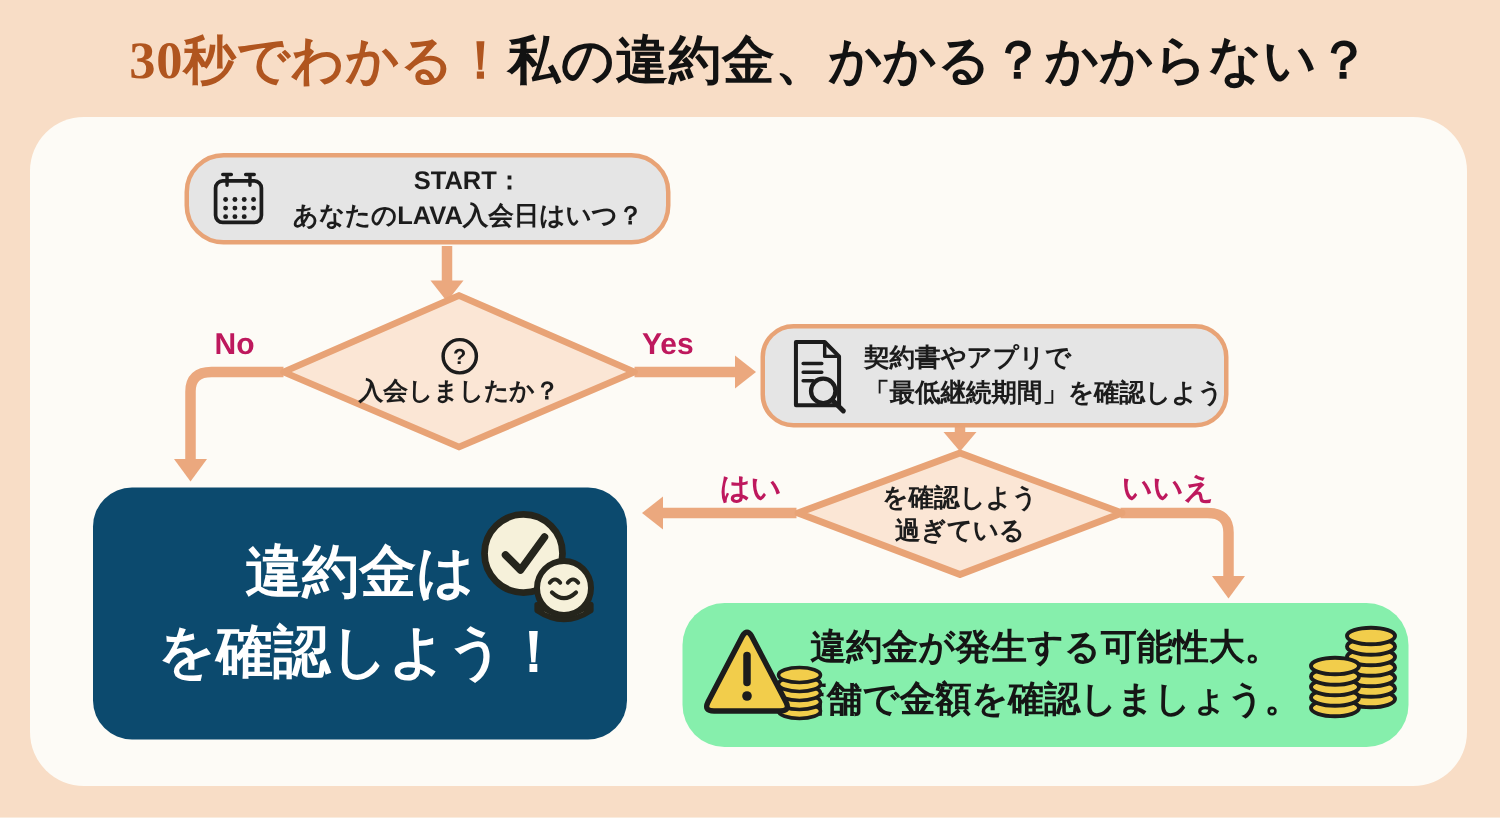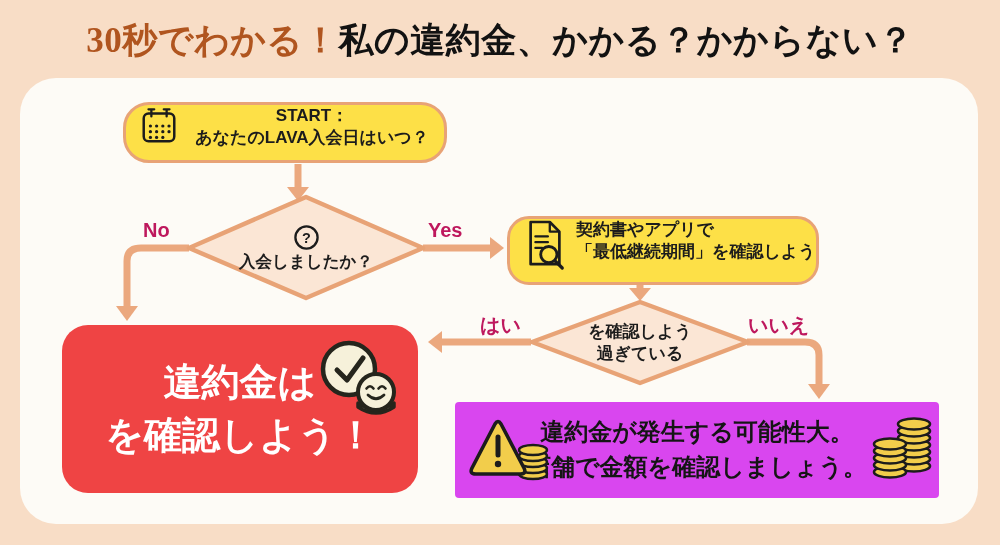--- a/index.html
+++ b/index.html
@@ -25,47 +25,47 @@
     position:absolute;left:20px;top:78px;width:958px;height:446px;
     background:#FDFBF6;border-radius:36px;
   }
 
   
   svg.wires{position:absolute;left:0;top:0;width:1000px;height:545px;z-index:1;}
 
   
   .node{
     position:absolute;z-index:2;box-sizing:border-box;
-    background:#fde047;border:3px solid #E8A376;
-    display:flex;align-items:flex-start;
+    background:#e5e5e5;border:3px solid #E8A376;
+    display:flex;align-items:center;
   }
   .start-box{left:123px;top:102px;width:324px;height:61px;border-radius:26px;padding-left:12px;}
   .check-box{left:507px;top:216px;width:312px;height:69px;border-radius:22px;padding-left:12px;}
   .node .txt{flex:1;text-align:center;font-size:17px;font-weight:800;color:#1C1C1C;line-height:1.3;}
   .check-box .txt{text-align:left;padding-left:8px;}
 
   
   .dm-overlay{
     position:absolute;z-index:2;display:flex;flex-direction:column;
     align-items:center;justify-content:center;
     font-size:16.5px;font-weight:800;color:#1C1C1C;line-height:1.3;text-align:center;
   }
   .q1-overlay{left:200px;top:199px;width:212px;height:98px;}
   .q2-overlay{left:545px;top:314px;width:190px;height:58px;font-size:17px;}
 
   
   .green-box{
     position:absolute;z-index:2;left:62px;top:325px;width:356px;height:168px;
-    background:#ef4444;border-radius:26px;
+    background:#0c4a6e;border-radius:26px;
     display:flex;flex-direction:column;align-items:center;justify-content:center;
     color:#FFFFFF;font-size:38px;font-weight:800;line-height:1.4;text-align:center;
   }
   .yellow-box{
     position:absolute;z-index:2;left:455px;top:402px;width:484px;height:96px;
-    background:#d946ef;border-radius:4px;
+    background:#86efac;border-radius:28px;
     display:flex;flex-direction:column;align-items:center;justify-content:center;
     color:#151515;font-size:24px;font-weight:800;line-height:1.45;text-align:center;
   }
   .abs{position:absolute;}
 
   
   .edge-label{
     position:absolute;z-index:3;font-size:20px;font-weight:800;color:#be185d;white-space:nowrap;
   }
   .lbl-no {left:143px;top:219px;}

